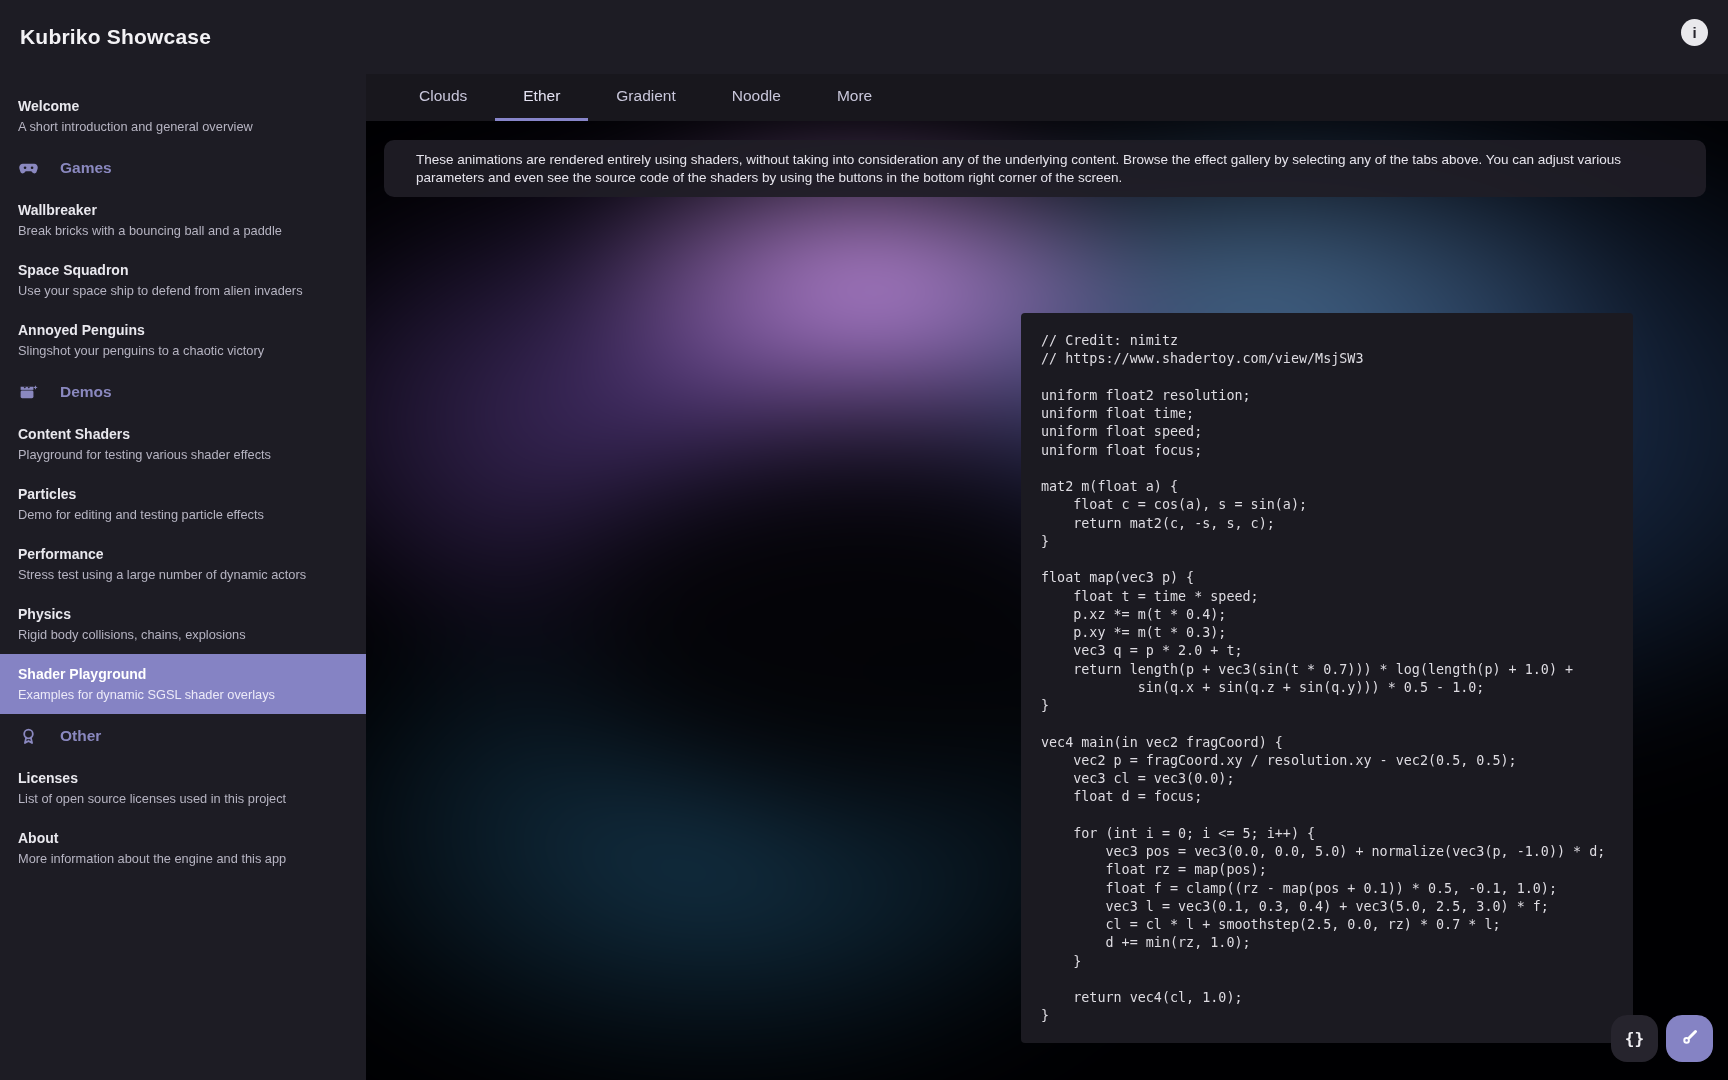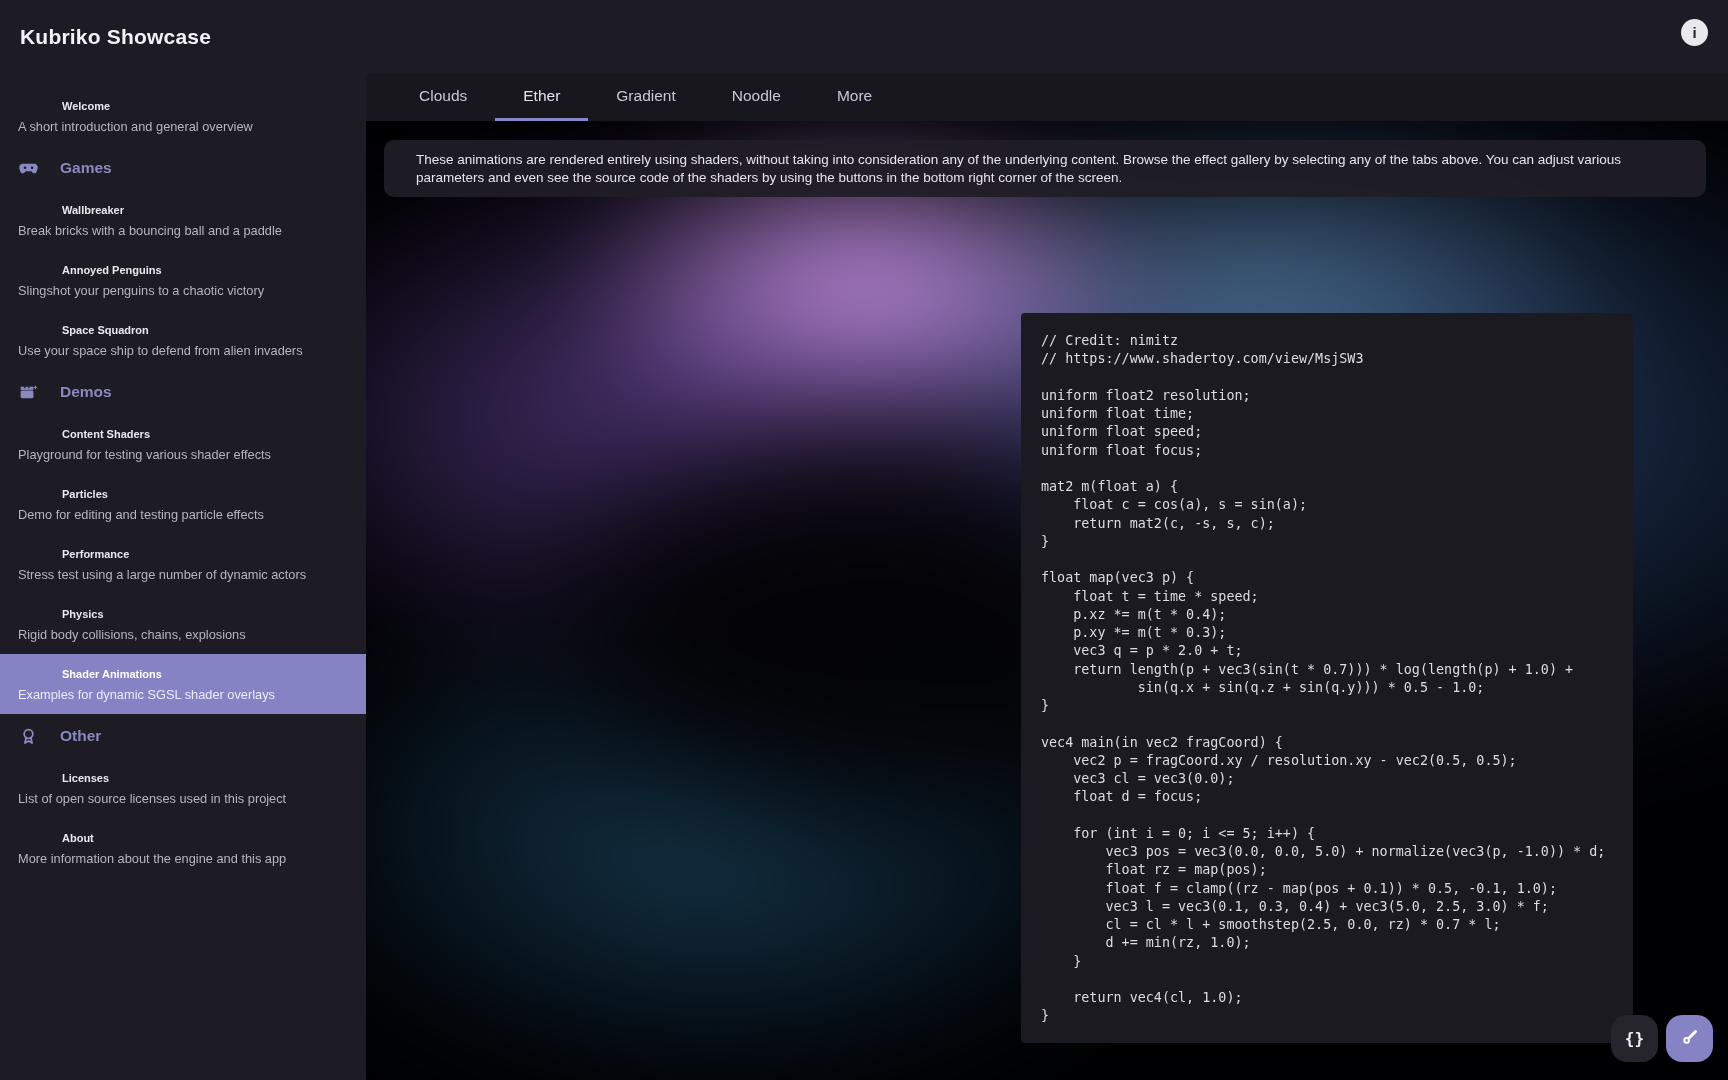--- a/index.html
+++ b/index.html
@@ -13,22 +13,22 @@
                font-size:21px; font-weight:700; color:#f3f2f5; letter-spacing:.2px; }
   .info-btn { position:absolute; right:20px; top:19px; width:27px; height:27px;
               border-radius:50%; background:#e9e8ec; color:#26242c; display:flex;
               align-items:center; justify-content:center; font-size:15px; font-weight:700;
               cursor:pointer; }
 
   
   .sidebar { position:absolute; left:0; top:74px; width:366px; height:1006px;
              background:#1d1c24; padding-top:12px; z-index:20; }
   .side-item { padding:10px 18px 11px 18px; cursor:pointer; }
-  .side-item .t { font-size:11px; font-weight:600; color:#e9e8ee; line-height:20px;
-                  margin-bottom:2px;margin-left:44px; }
+  .side-item .t { font-size:14px; font-weight:600; color:#e9e8ee; line-height:20px;
+                  margin-bottom:2px; }
   .side-item .d { font-size:12.8px; color:#b6b4c2; line-height:17px; }
   .side-item.selected { background:#8583c4; }
   .side-item.selected .t { color:#ffffff; }
   .side-item.selected .d { color:#eceaf8; }
   .side-section { display:flex; align-items:center; gap:21px; padding:12px 18px;
                   height:44px; }
   .side-section .lbl { font-size:15.5px; font-weight:600; color:#8a88bf; }
   .side-section svg { display:block; }
 
   
@@ -103,27 +103,27 @@
     </span>
     <span class="lbl">Games</span>
   </div>
 
   <div class="side-item">
     <div class="t">Wallbreaker</div>
     <div class="d">Break bricks with a bouncing ball and a paddle</div>
   </div>
 
   <div class="side-item">
+    <div class="t">Space Squadron</div>
+    <div class="d">Use your space ship to defend from alien invaders</div>
+  </div>
+
+  <div class="side-item">
     <div class="t">Annoyed Penguins</div>
     <div class="d">Slingshot your penguins to a chaotic victory</div>
-  </div>
-
-  <div class="side-item">
-    <div class="t">Space Squadron</div>
-    <div class="d">Use your space ship to defend from alien invaders</div>
   </div>
 
 
   <div class="side-section">
     <span>
       <svg width="21" height="21" viewBox="0 0 20 20">
         <path fill="#8a88bf" d="M2.5 4.5h12.2v3H2.5z"></path>
         <path fill="#1d1c24" d="M5.2 4.5l1.3 1.6 1.3-1.6zM9 4.5l1.3 1.6 1.3-1.6z"></path>
         <rect x="2.5" y="8.1" width="12.2" height="7.4" rx="1.4" fill="#8a88bf"></rect>
         <path fill="#8a88bf" d="M16.6 3l.6 1.6 1.6.6-1.6.6-.6 1.6-.6-1.6-1.6-.6 1.6-.6z"></path>
@@ -146,21 +146,21 @@
     <div class="t">Performance</div>
     <div class="d">Stress test using a large number of dynamic actors</div>
   </div>
 
   <div class="side-item">
     <div class="t">Physics</div>
     <div class="d">Rigid body collisions, chains, explosions</div>
   </div>
 
   <div class="side-item selected">
-    <div class="t">Shader Animations</div>
+    <div class="t">Shader Playground</div>
     <div class="d">Examples for dynamic SGSL shader overlays</div>
   </div>
 
   <div class="side-section">
     <span>
       <svg width="21" height="21" viewBox="0 0 20 20" fill="none" stroke="#8a88bf" stroke-width="1.7" stroke-linejoin="round" stroke-linecap="round">
         <circle cx="10" cy="7.6" r="4.1"></circle>
         <path d="M7.8 11l-1.2 5.2 3.4-2 3.4 2L12.2 11"></path>
       </svg>
     </span>

